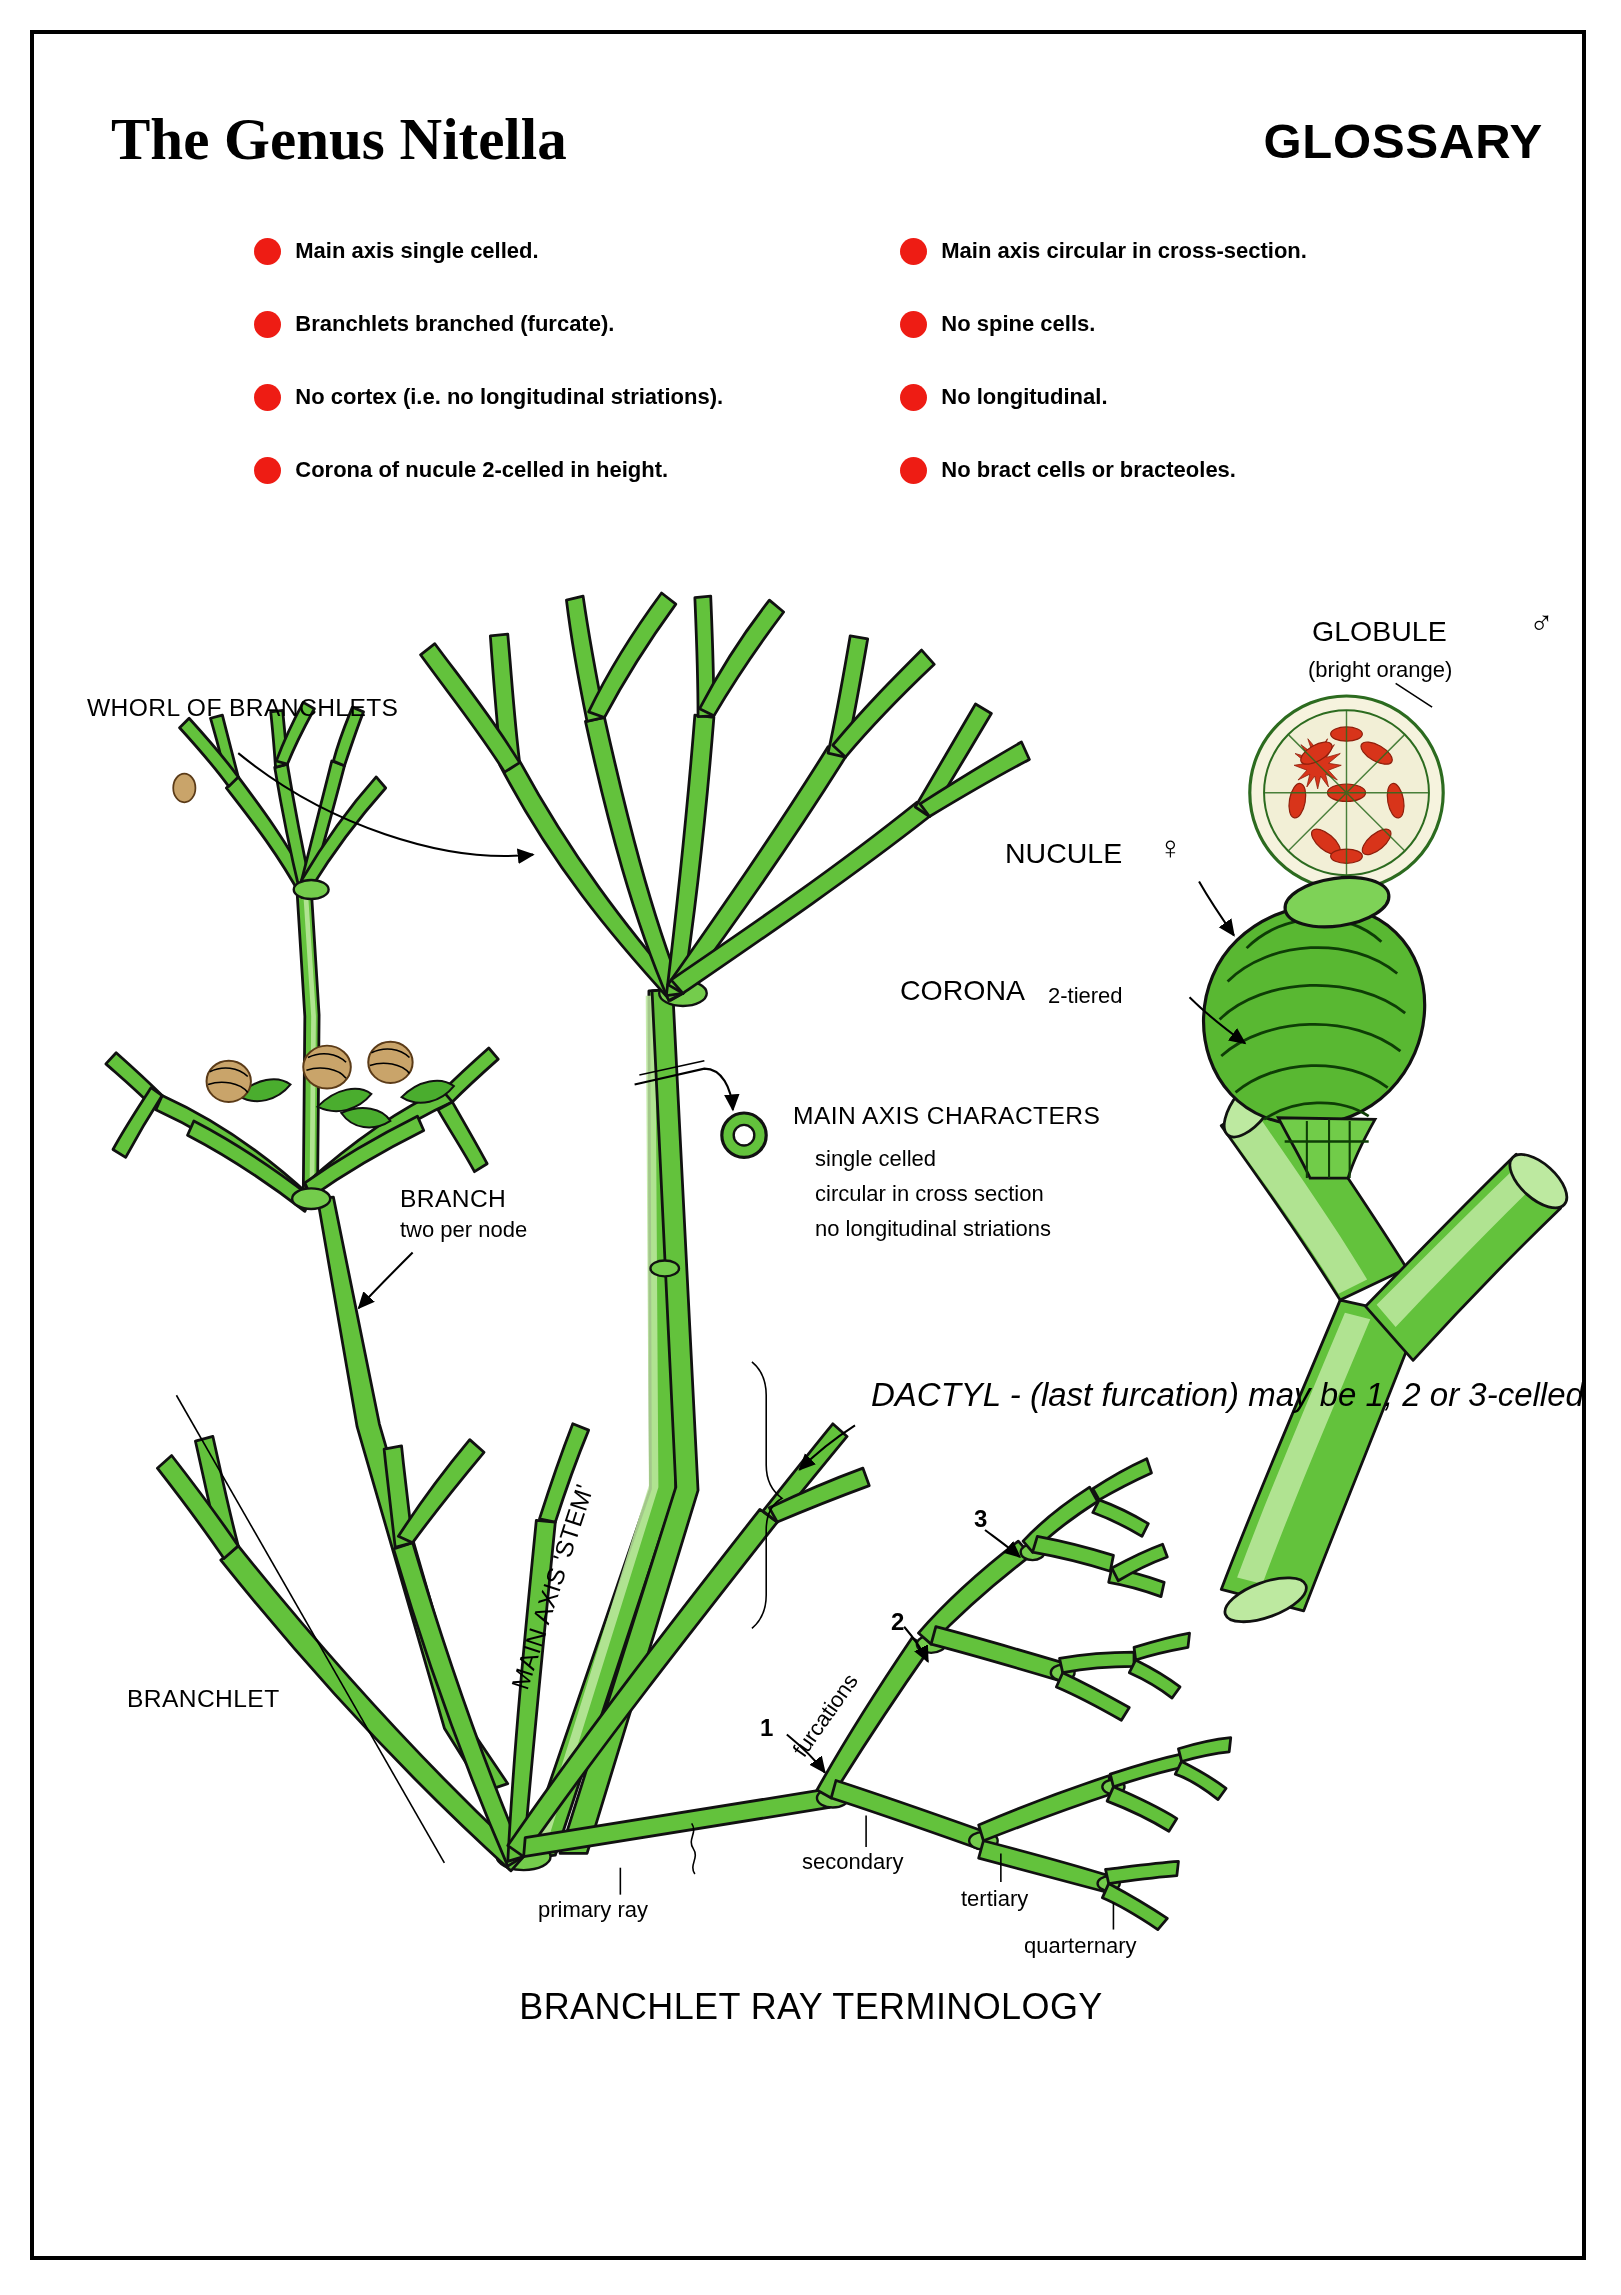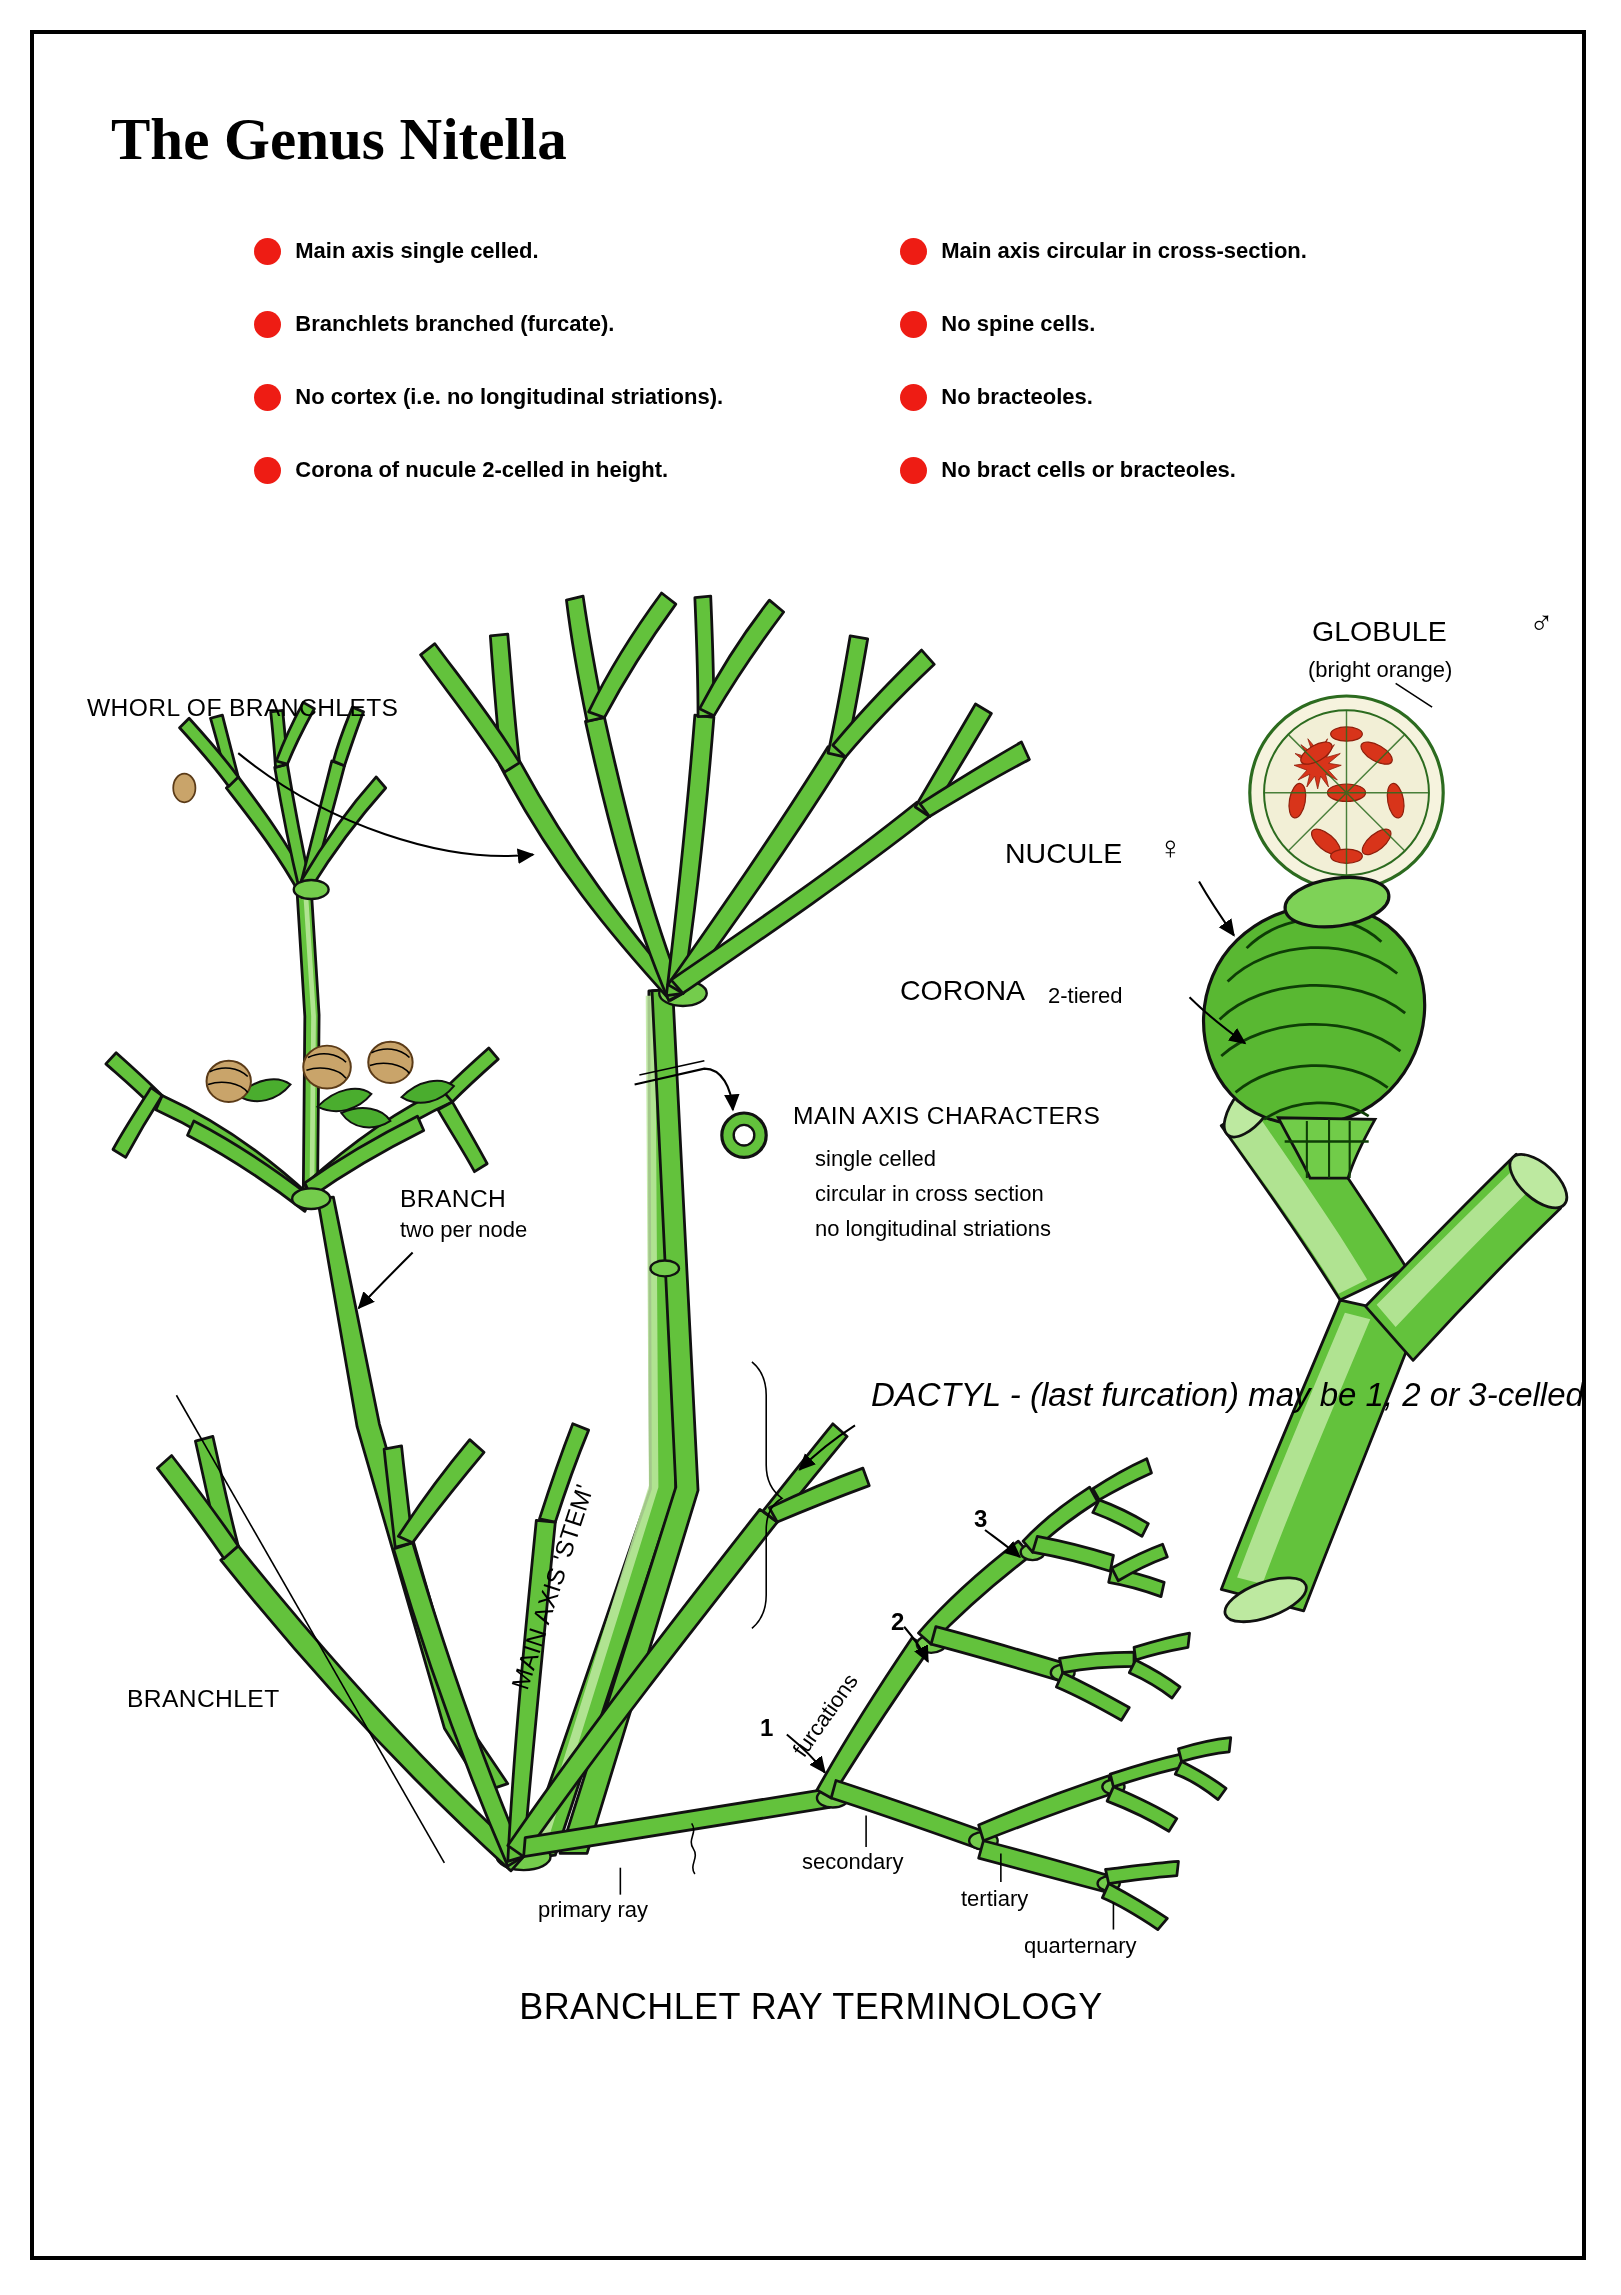--- a/index.html
+++ b/index.html
@@ -115,20 +115,21 @@
     transform-origin: left bottom;
   }
 </style>
 </head>
 <body>
 
 <div id="page">
   <div class="page-border"></div>
 
   <div class="title">The Genus Nitella</div>
+  <div class="glossary">GLOSSARY</div>
 
   <div class="bullets left">
     <div class="bullet-row">
       <div class="bullet-dot"></div>
       <div class="bullet-text">Main axis single celled.</div>
     </div>
     <div class="bullet-row">
       <div class="bullet-dot"></div>
       <div class="bullet-text">Branchlets branched (furcate).</div>
     </div>
@@ -146,21 +147,21 @@
     <div class="bullet-row">
       <div class="bullet-dot"></div>
       <div class="bullet-text">Main axis circular in cross-section.</div>
     </div>
     <div class="bullet-row">
       <div class="bullet-dot"></div>
       <div class="bullet-text">No spine cells.</div>
     </div>
     <div class="bullet-row">
       <div class="bullet-dot"></div>
-      <div class="bullet-text">No bracteoles.</div>
+      <div class="bullet-text">No longitudinal.</div>
     </div>
     <div class="bullet-row">
       <div class="bullet-dot"></div>
       <div class="bullet-text">No bract cells or bracteoles.</div>
     </div>
   </div>
 
   <svg id="figure" viewBox="0 0 2045 2895" xmlns="http://www.w3.org/2000/svg">
     <defs>
       <style>

